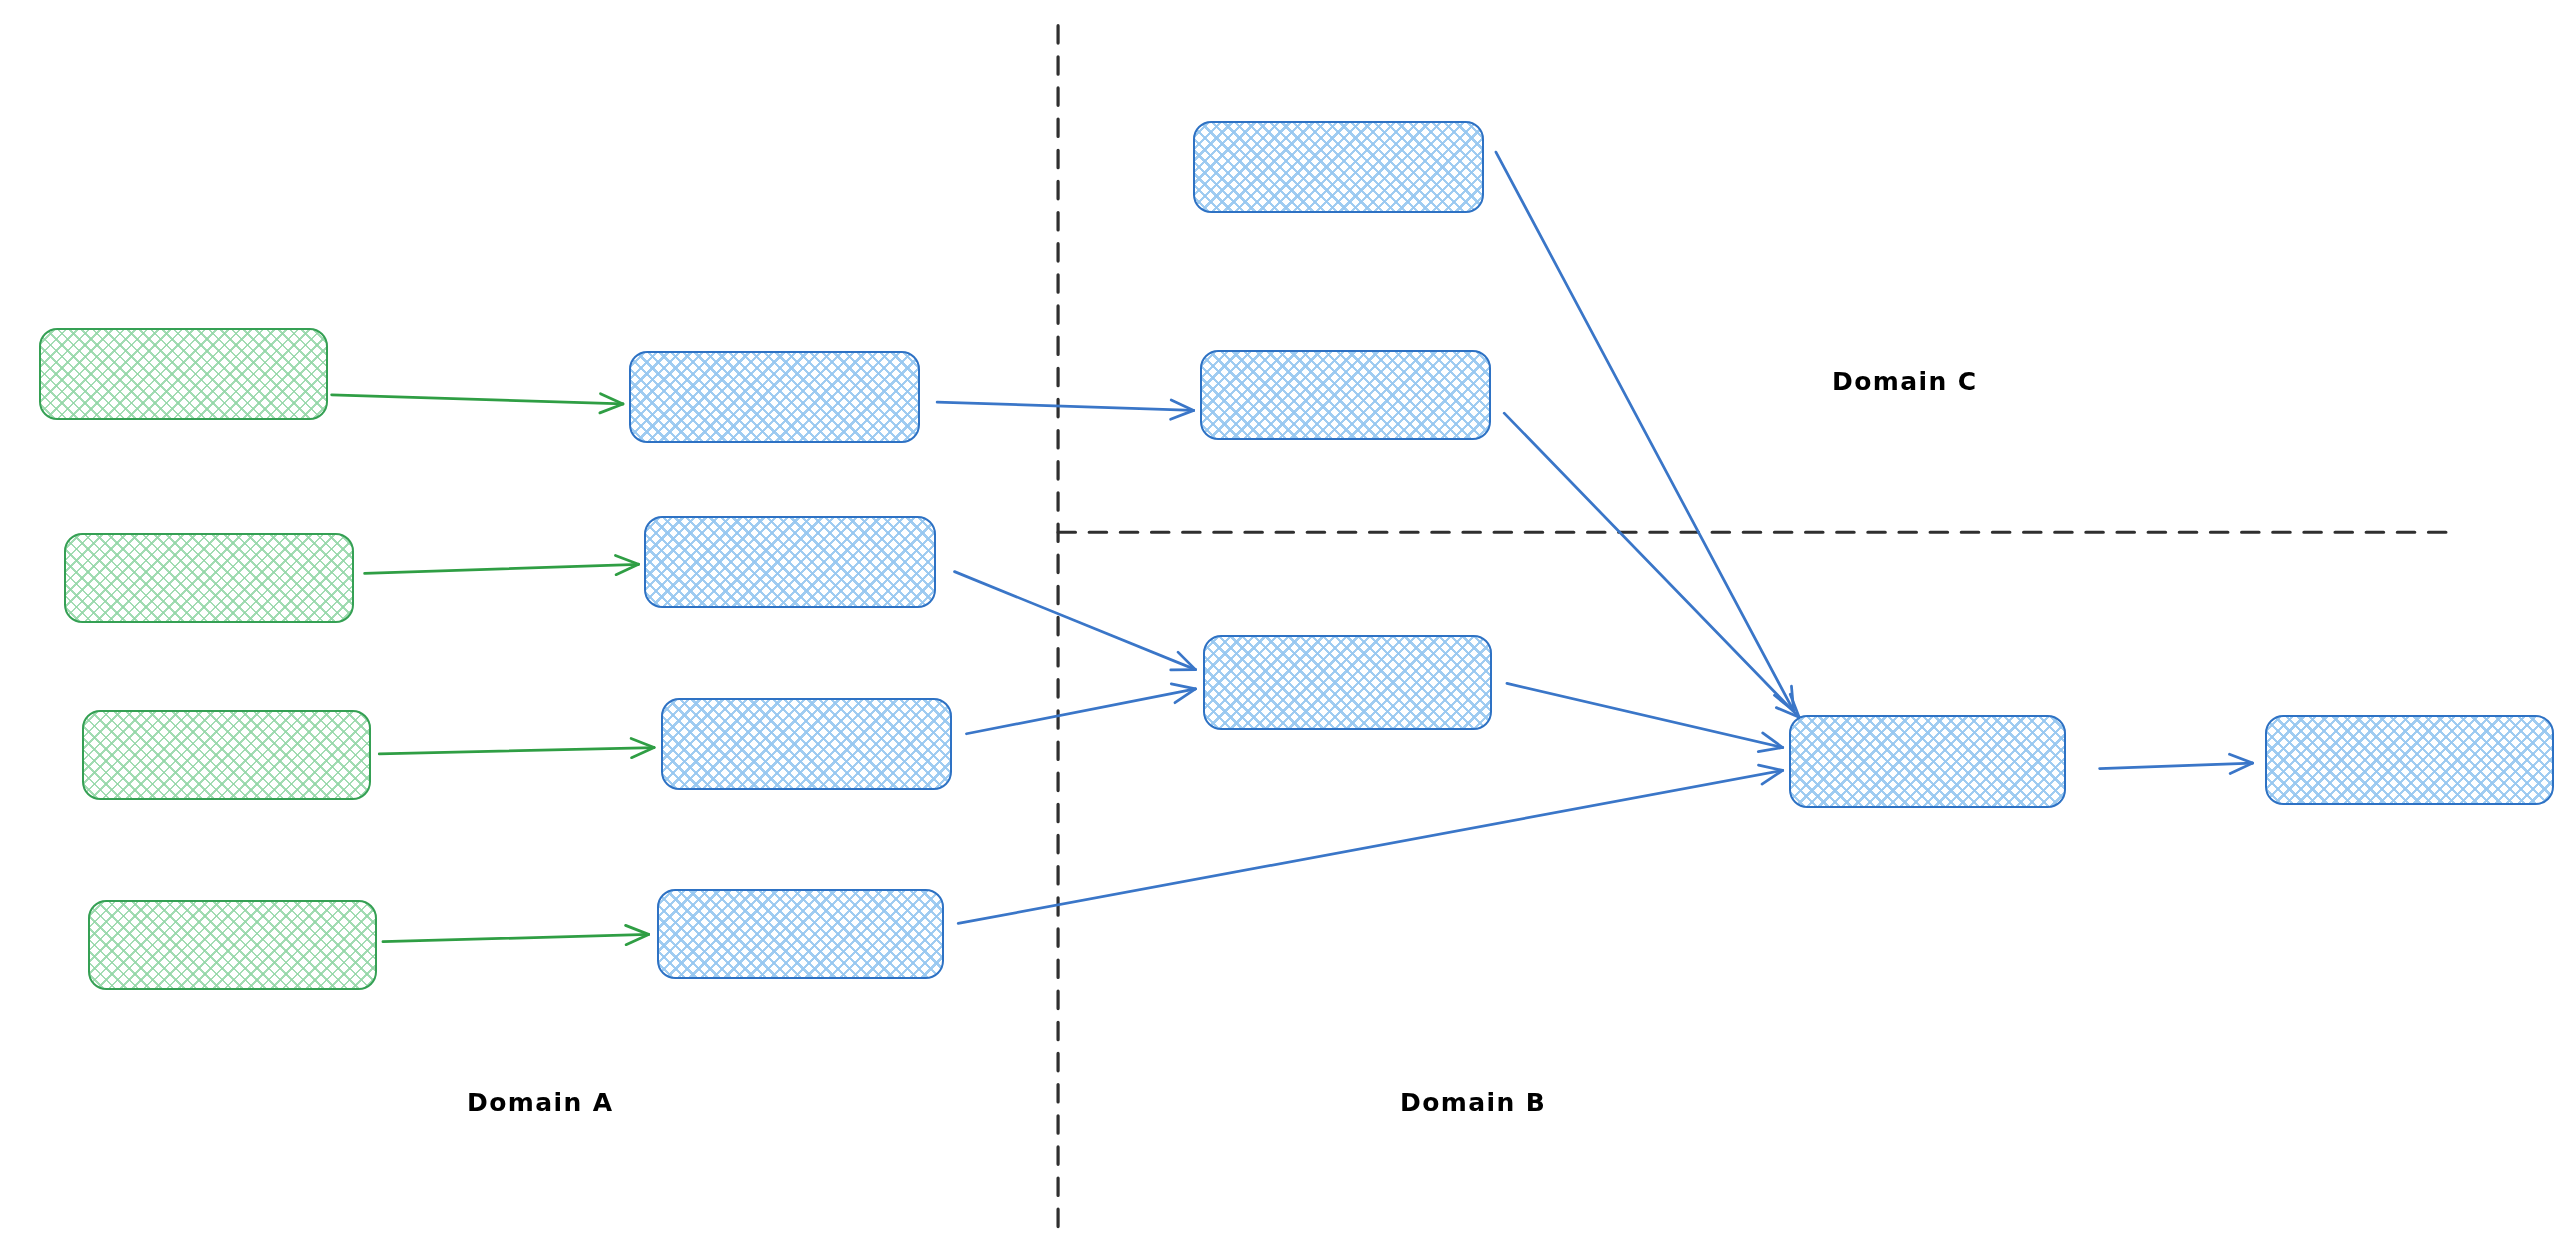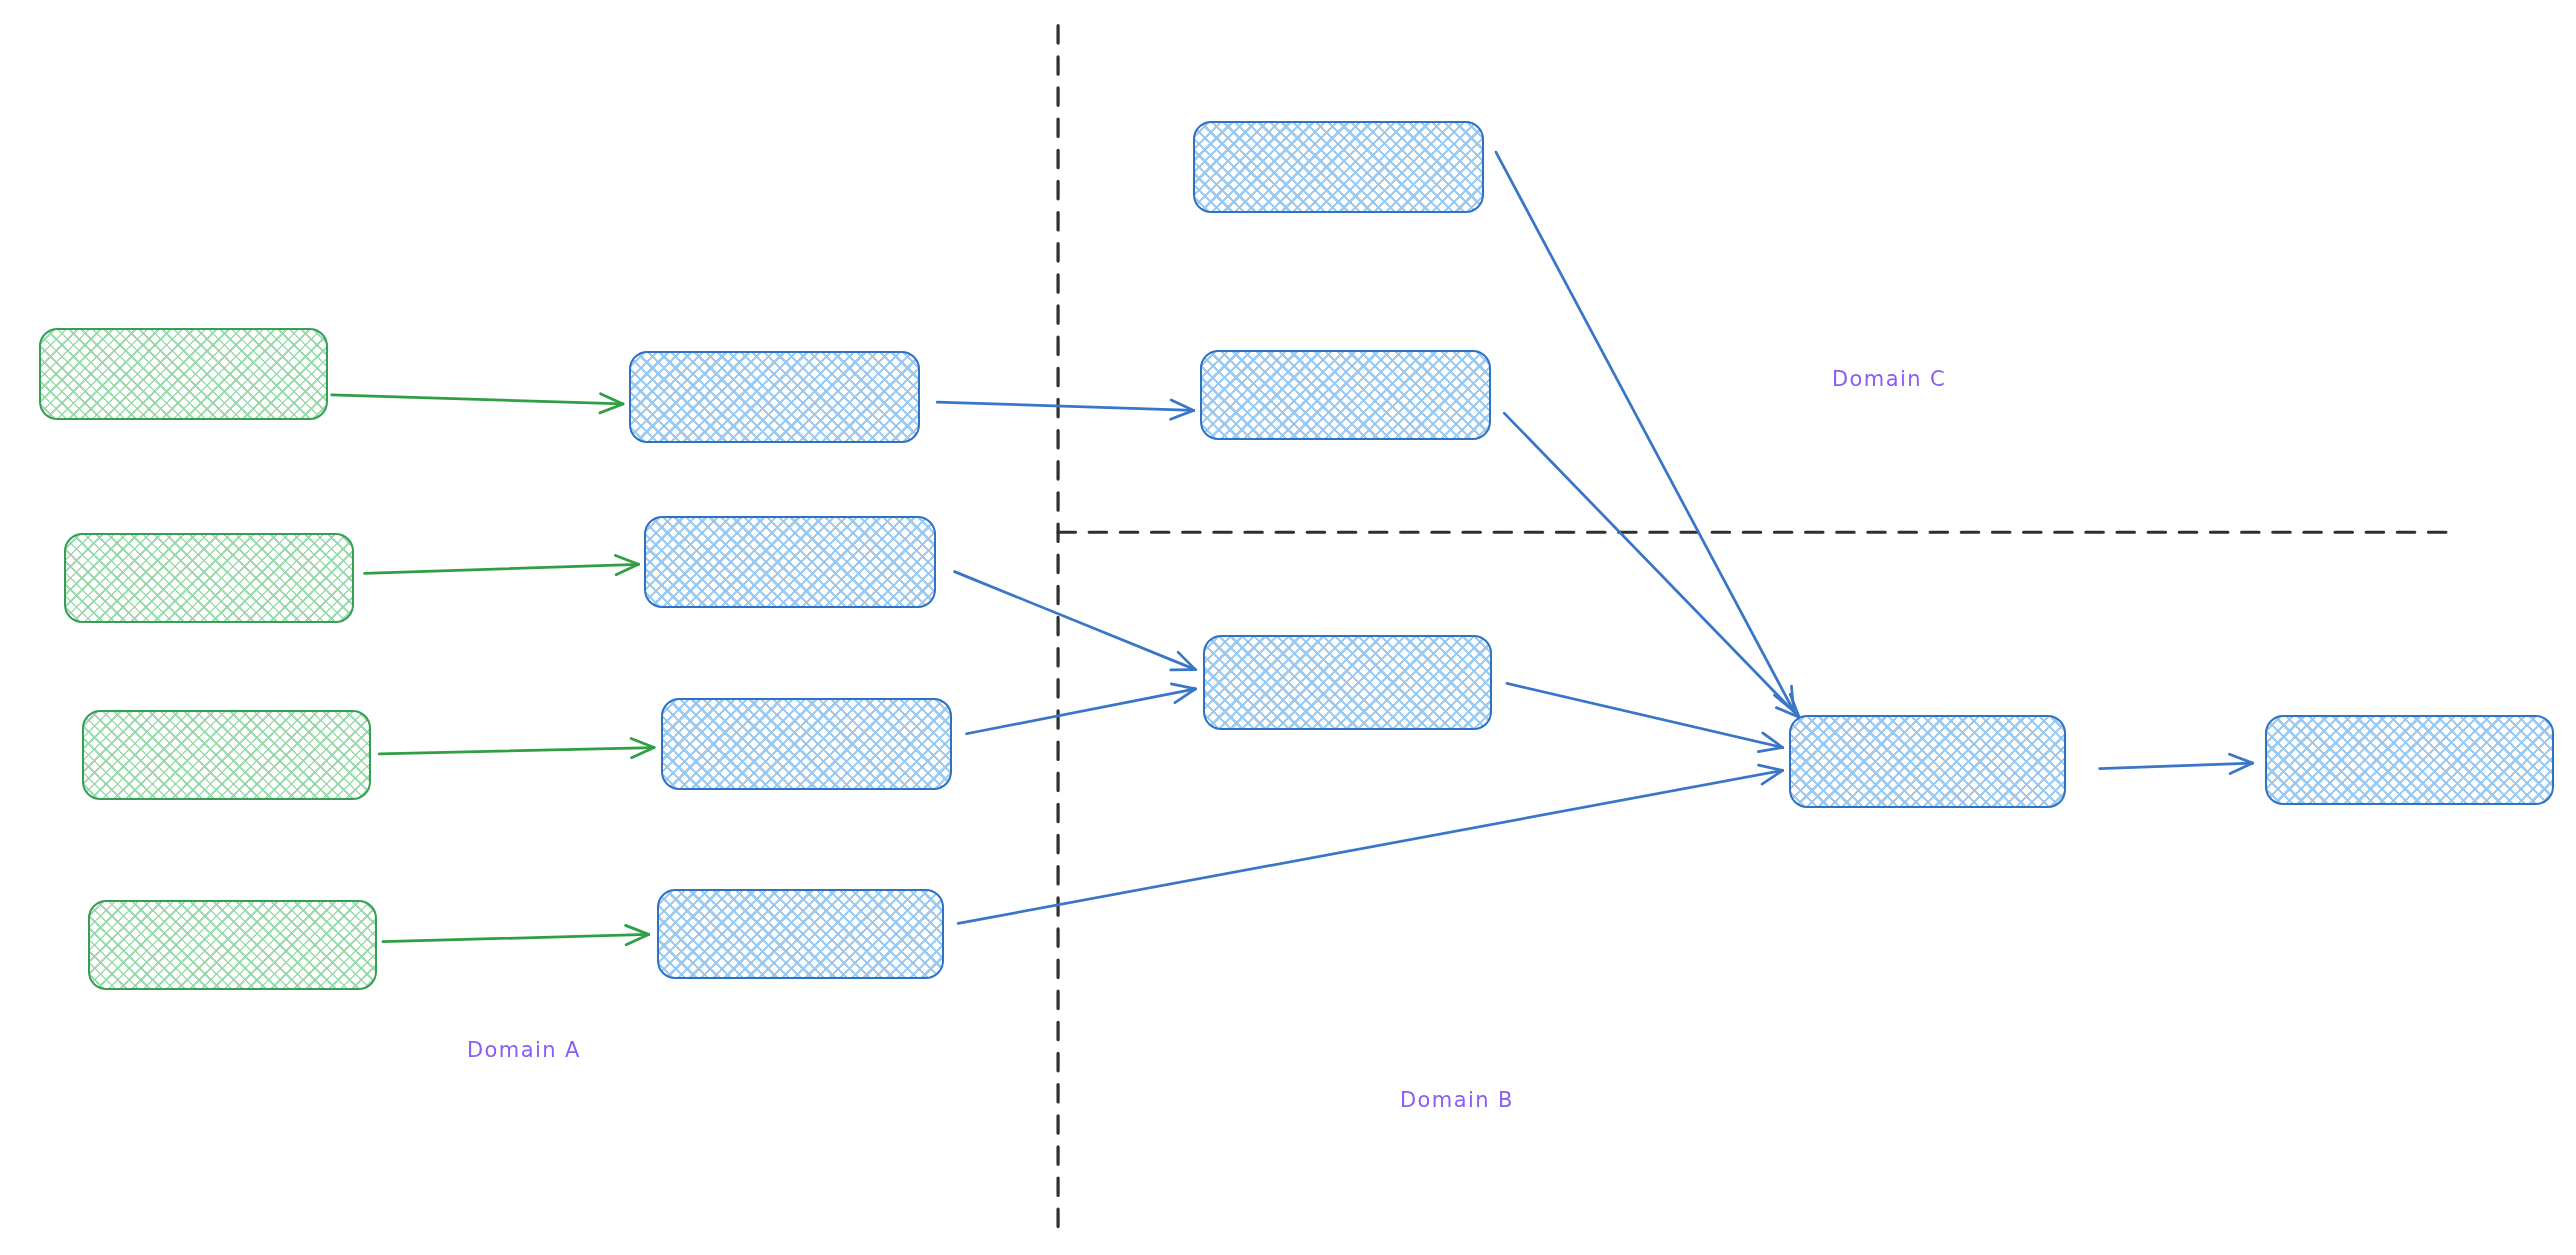--- a/index.html
+++ b/index.html
@@ -25,24 +25,24 @@
   }
   .node.blue{
     border:2.7px solid #2e72c4;
     background:
       repeating-linear-gradient(45deg,  rgba(150,199,240,.9) 0 2.3px, transparent 2.3px 8.2px),
       repeating-linear-gradient(135deg, rgba(150,199,240,.9) 0 2.3px, transparent 2.3px 8.2px),
       #ffffff;
   }
   .label{
     position:absolute;
-    font-size:21px;
-    font-weight:400;
+    font-size:25px;
+    font-weight:700;
     letter-spacing:1.4px;
-    color:#8b5cf6;
+    color:#000000;
     white-space:nowrap;
   }
 </style>
 </head>
 <body>
 
 <div id="canvas">
   <svg id="arrow-layer" viewBox="0 0 2812 1370" xmlns="http://www.w3.org/2000/svg">
       <line x1="1155" y1="28" x2="1155" y2="1350" stroke="#2f2f2f" stroke-width="3.5" stroke-linecap="round" stroke-dasharray="19 15"></line>
       <line x1="1155" y1="581" x2="2670" y2="581" stroke="#2f2f2f" stroke-width="3.5" stroke-linecap="round" stroke-dasharray="19 15"></line>
@@ -91,17 +91,17 @@
       <div class="node blue" style="left: 629px; top: 351px; width: 291px; height: 92px;"></div>
       <div class="node blue" style="left: 644px; top: 516px; width: 292px; height: 92px;"></div>
       <div class="node blue" style="left: 661px; top: 698px; width: 291px; height: 92px;"></div>
       <div class="node blue" style="left: 657px; top: 889px; width: 287px; height: 90px;"></div>
       <div class="node blue" style="left: 1193px; top: 121px; width: 291px; height: 92px;"></div>
       <div class="node blue" style="left: 1200px; top: 350px; width: 291px; height: 90px;"></div>
       <div class="node blue" style="left: 1203px; top: 635px; width: 289px; height: 95px;"></div>
       <div class="node blue" style="left: 1789px; top: 715px; width: 277px; height: 93px;"></div>
       <div class="node blue" style="left: 2265px; top: 715px; width: 289px; height: 90px;"></div>
     </div>
-  <div class="label" style="left: 467px; top: 1038px;">Domain A</div>
+  <div class="label" style="left: 467px; top: 1088px;">Domain A</div>
   <div class="label" style="left: 1400px; top: 1088px;">Domain B</div>
   <div class="label" style="left: 1832px; top: 367px;">Domain C</div>
 </div>
 
 
 </body></html>

